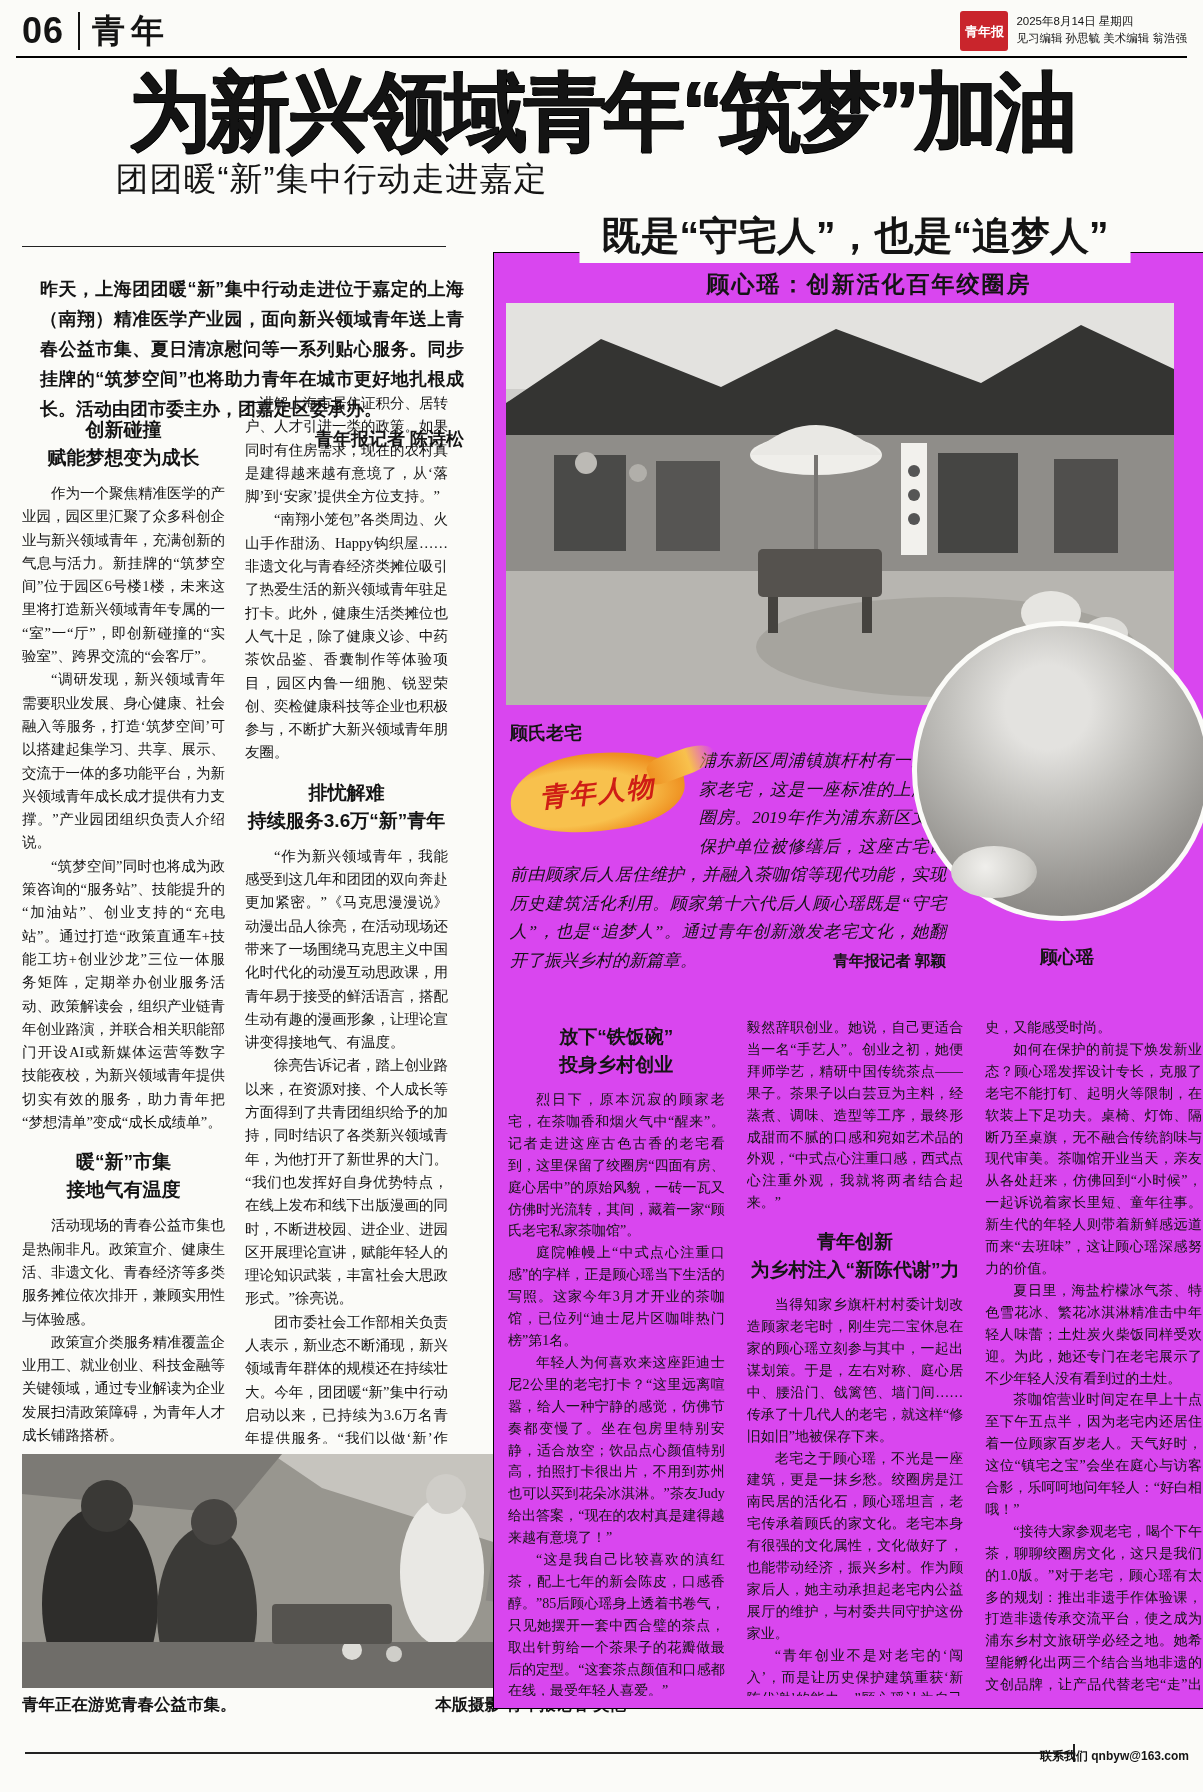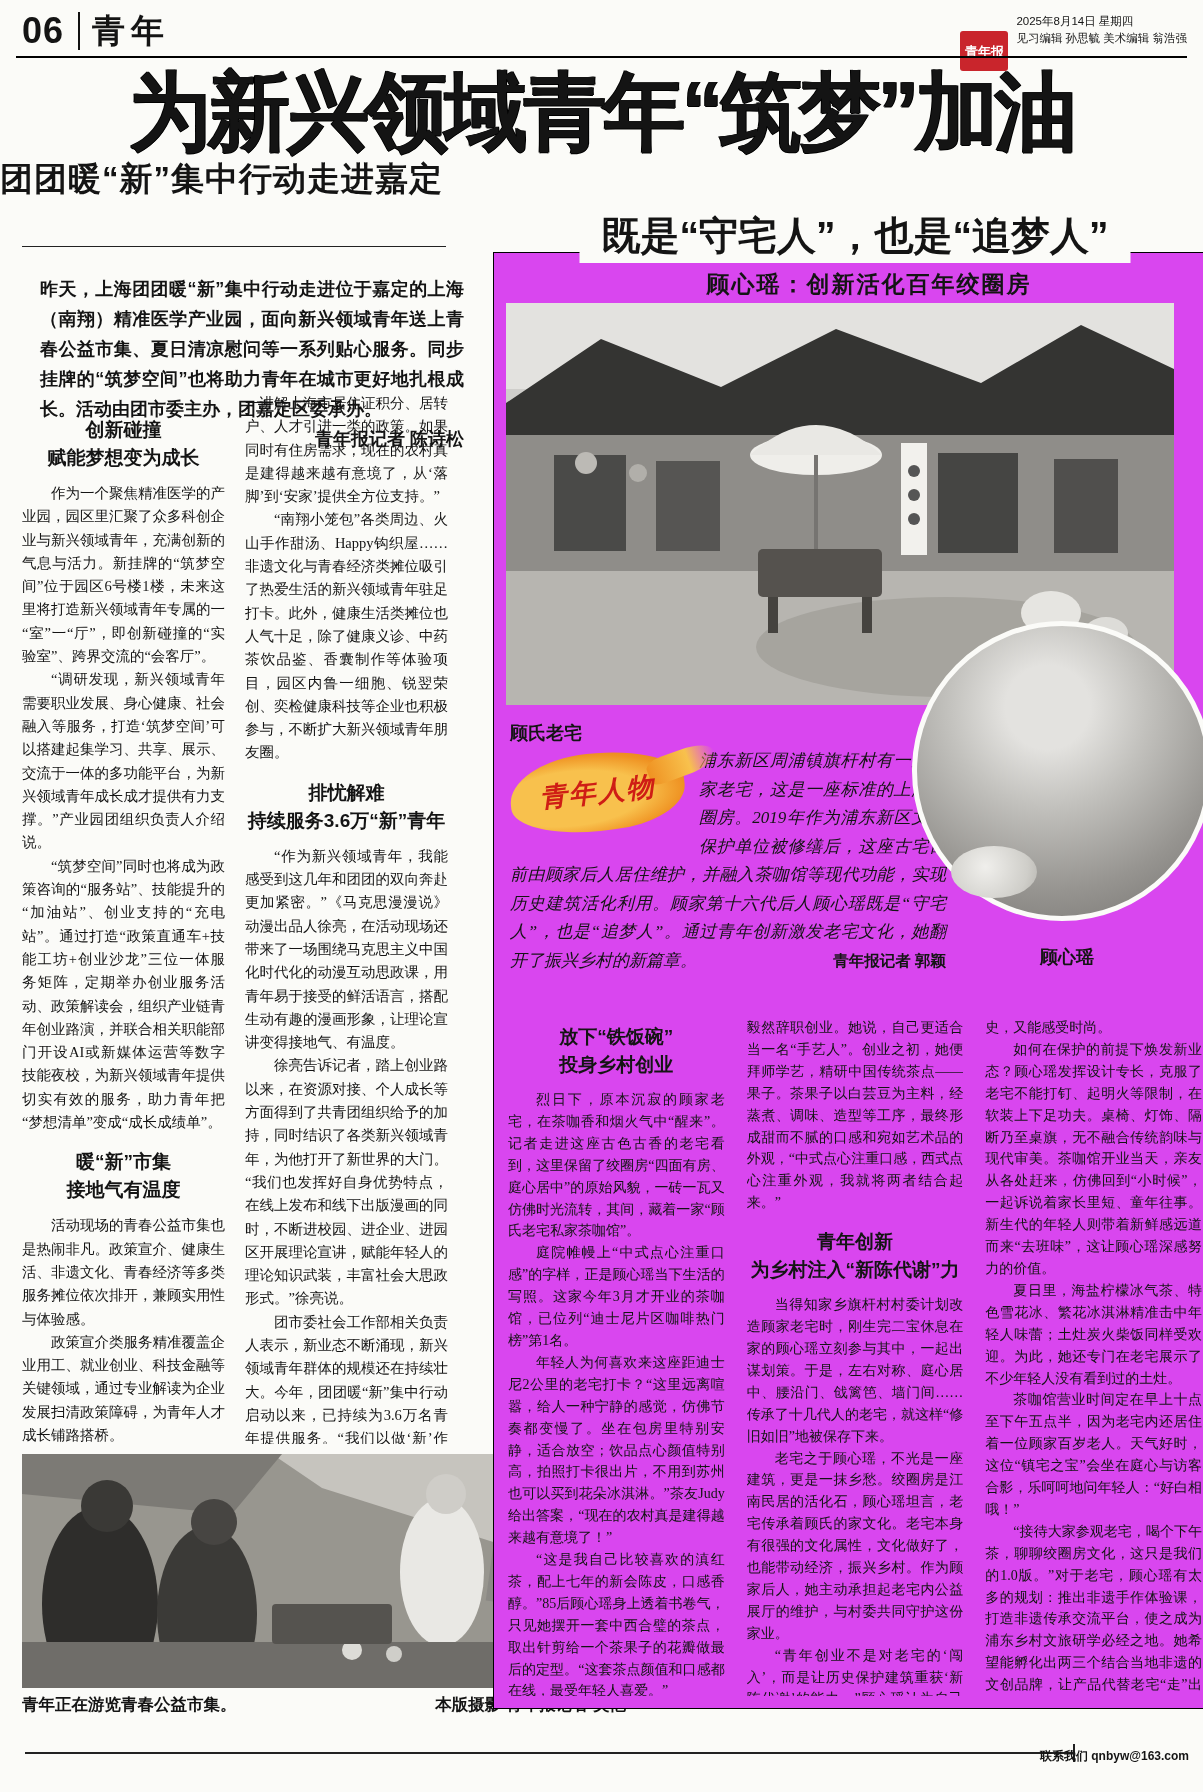--- a/index.html
+++ b/index.html
@@ -8,30 +8,30 @@
 
   
   .hdr{position:absolute;left:22px;top:8px;right:16px;height:46px;}
   .hdr-left{display:flex;align-items:center;height:46px;}
   .pageno{font-family:"Liberation Sans",sans-serif;font-size:36px;font-weight:700;letter-spacing:1px;}
   .hdr-div{width:2px;height:38px;background:#111;margin:0 12px 0 14px;}
   .secname{font-family:"Liberation Sans",sans-serif;font-size:33px;font-weight:700;letter-spacing:6px;}
   .hdr-right{position:absolute;right:0;top:3px;display:flex;gap:8px;align-items:flex-start;}
   .logo{width:46px;height:38px;background:#c9252c;color:#fff;font-family:"Liberation Sans",sans-serif;
         font-weight:700;font-size:13px;line-height:13px;display:flex;align-items:center;justify-content:center;
-        text-align:center;border-radius:3px;padding:1px;margin-top:20px;}
+        text-align:center;border-radius:3px;padding:1px;}
   .hdr-meta{font-family:"Liberation Sans",sans-serif;font-size:11.5px;line-height:17px;font-weight:500;padding-top:2px;}
   .hdr-rule{position:absolute;left:16px;right:16px;top:56px;border-top:2.5px solid #000;}
 
   
   .lead-headline{position:absolute;left:0;right:0;top:58px;text-align:center;
         font-family:"Liberation Sans",sans-serif;font-size:82px;font-weight:900;letter-spacing:-3px;
         white-space:nowrap;transform:scaleY(1.04);text-shadow:1px 0 0 #000,-1px 0 0 #000,0 1px 0 #000;}
-  .lead-subhead{position:absolute;left:0;right:540px;top:157px;
-        font-family:"Liberation Sans",sans-serif;font-size:33px;font-weight:700;letter-spacing:1px;white-space:nowrap;}
+  .lead-subhead{position:absolute;left:0;right:540px;top:157px;text-align:center;
+        font-family:"Liberation Sans",sans-serif;font-size:33px;font-weight:400;letter-spacing:1px;white-space:nowrap;}
 
   
   .lead-rule{position:absolute;left:22px;top:246px;width:424px;border-top:1.5px solid #222;}
   .lead-intro{position:absolute;left:22px;top:256px;width:424px;font-family:"Liberation Sans",sans-serif;
         font-size:18px;font-weight:600;line-height:30px;text-align:justify;margin-left:18px;}
   .lead-intro .byline{float:right;font-weight:700;}
   .cols{display:flex;gap:20px;}
   .lead-cols{position:absolute;left:22px;top:392px;width:426px;height:1052px;overflow:hidden;}
   .news-col{flex:1;min-width:0;font-size:14.5px;line-height:23.3px;text-align:justify;overflow:hidden;}
   .news-col p{margin:0;text-indent:2em;}

